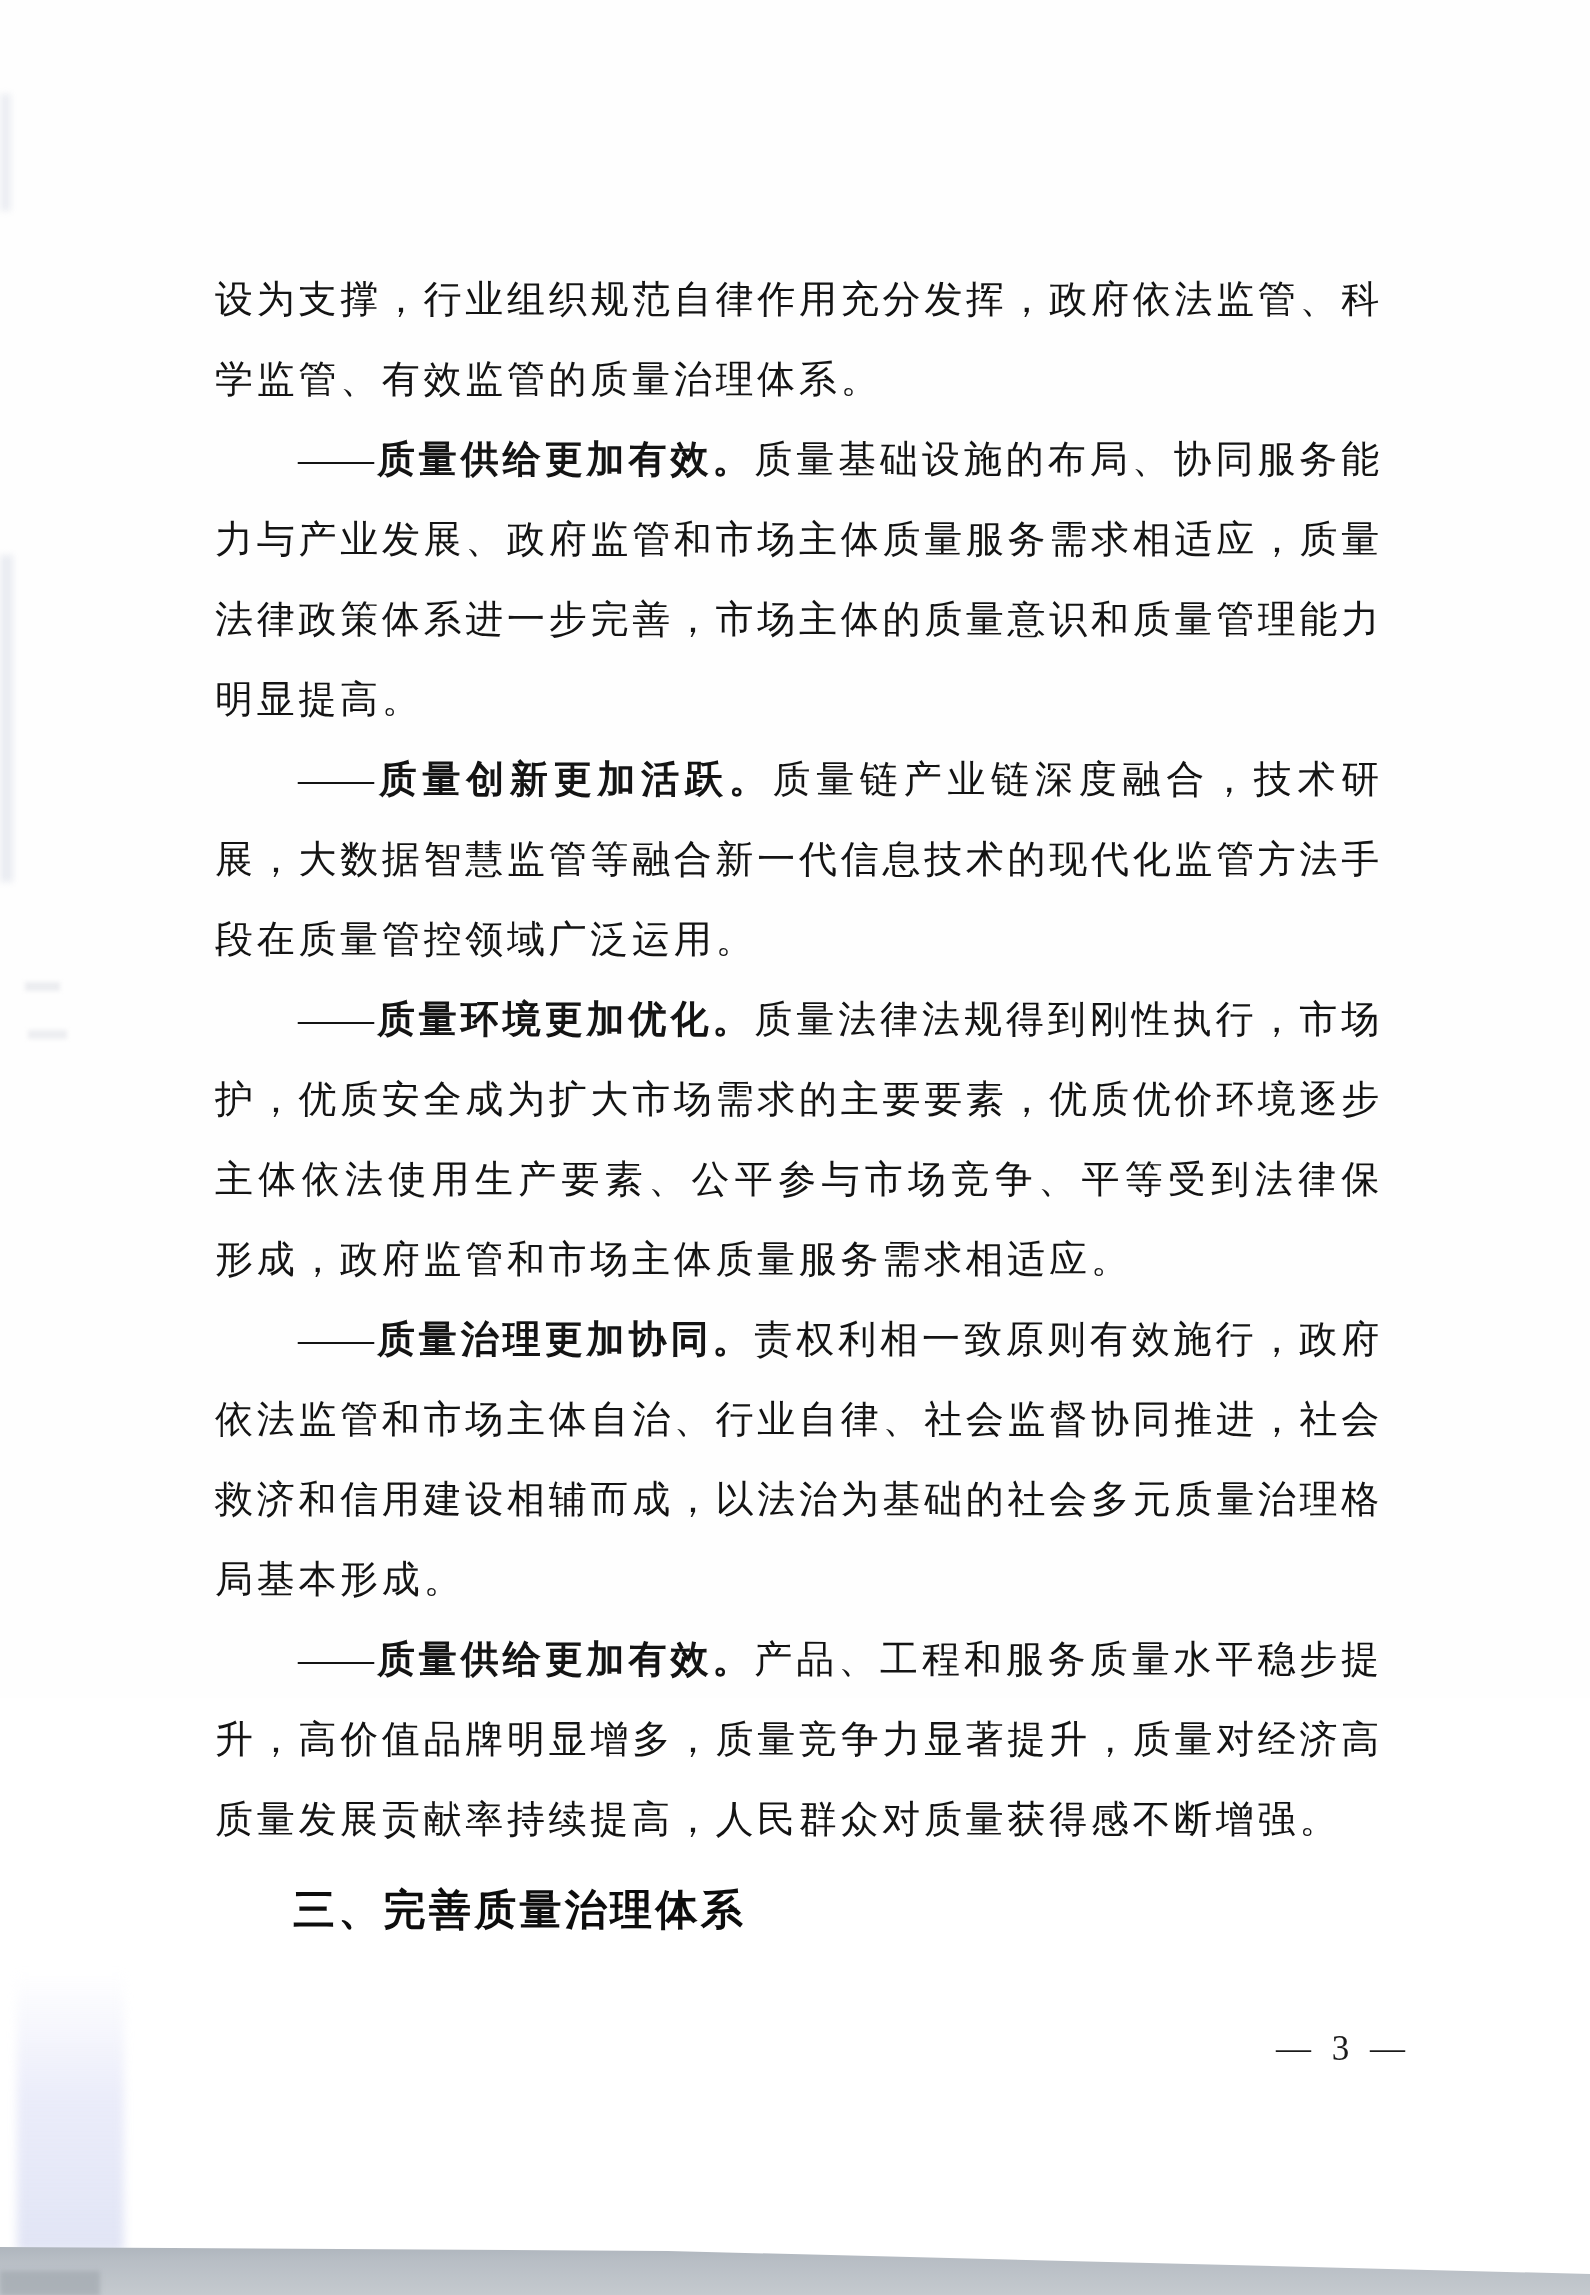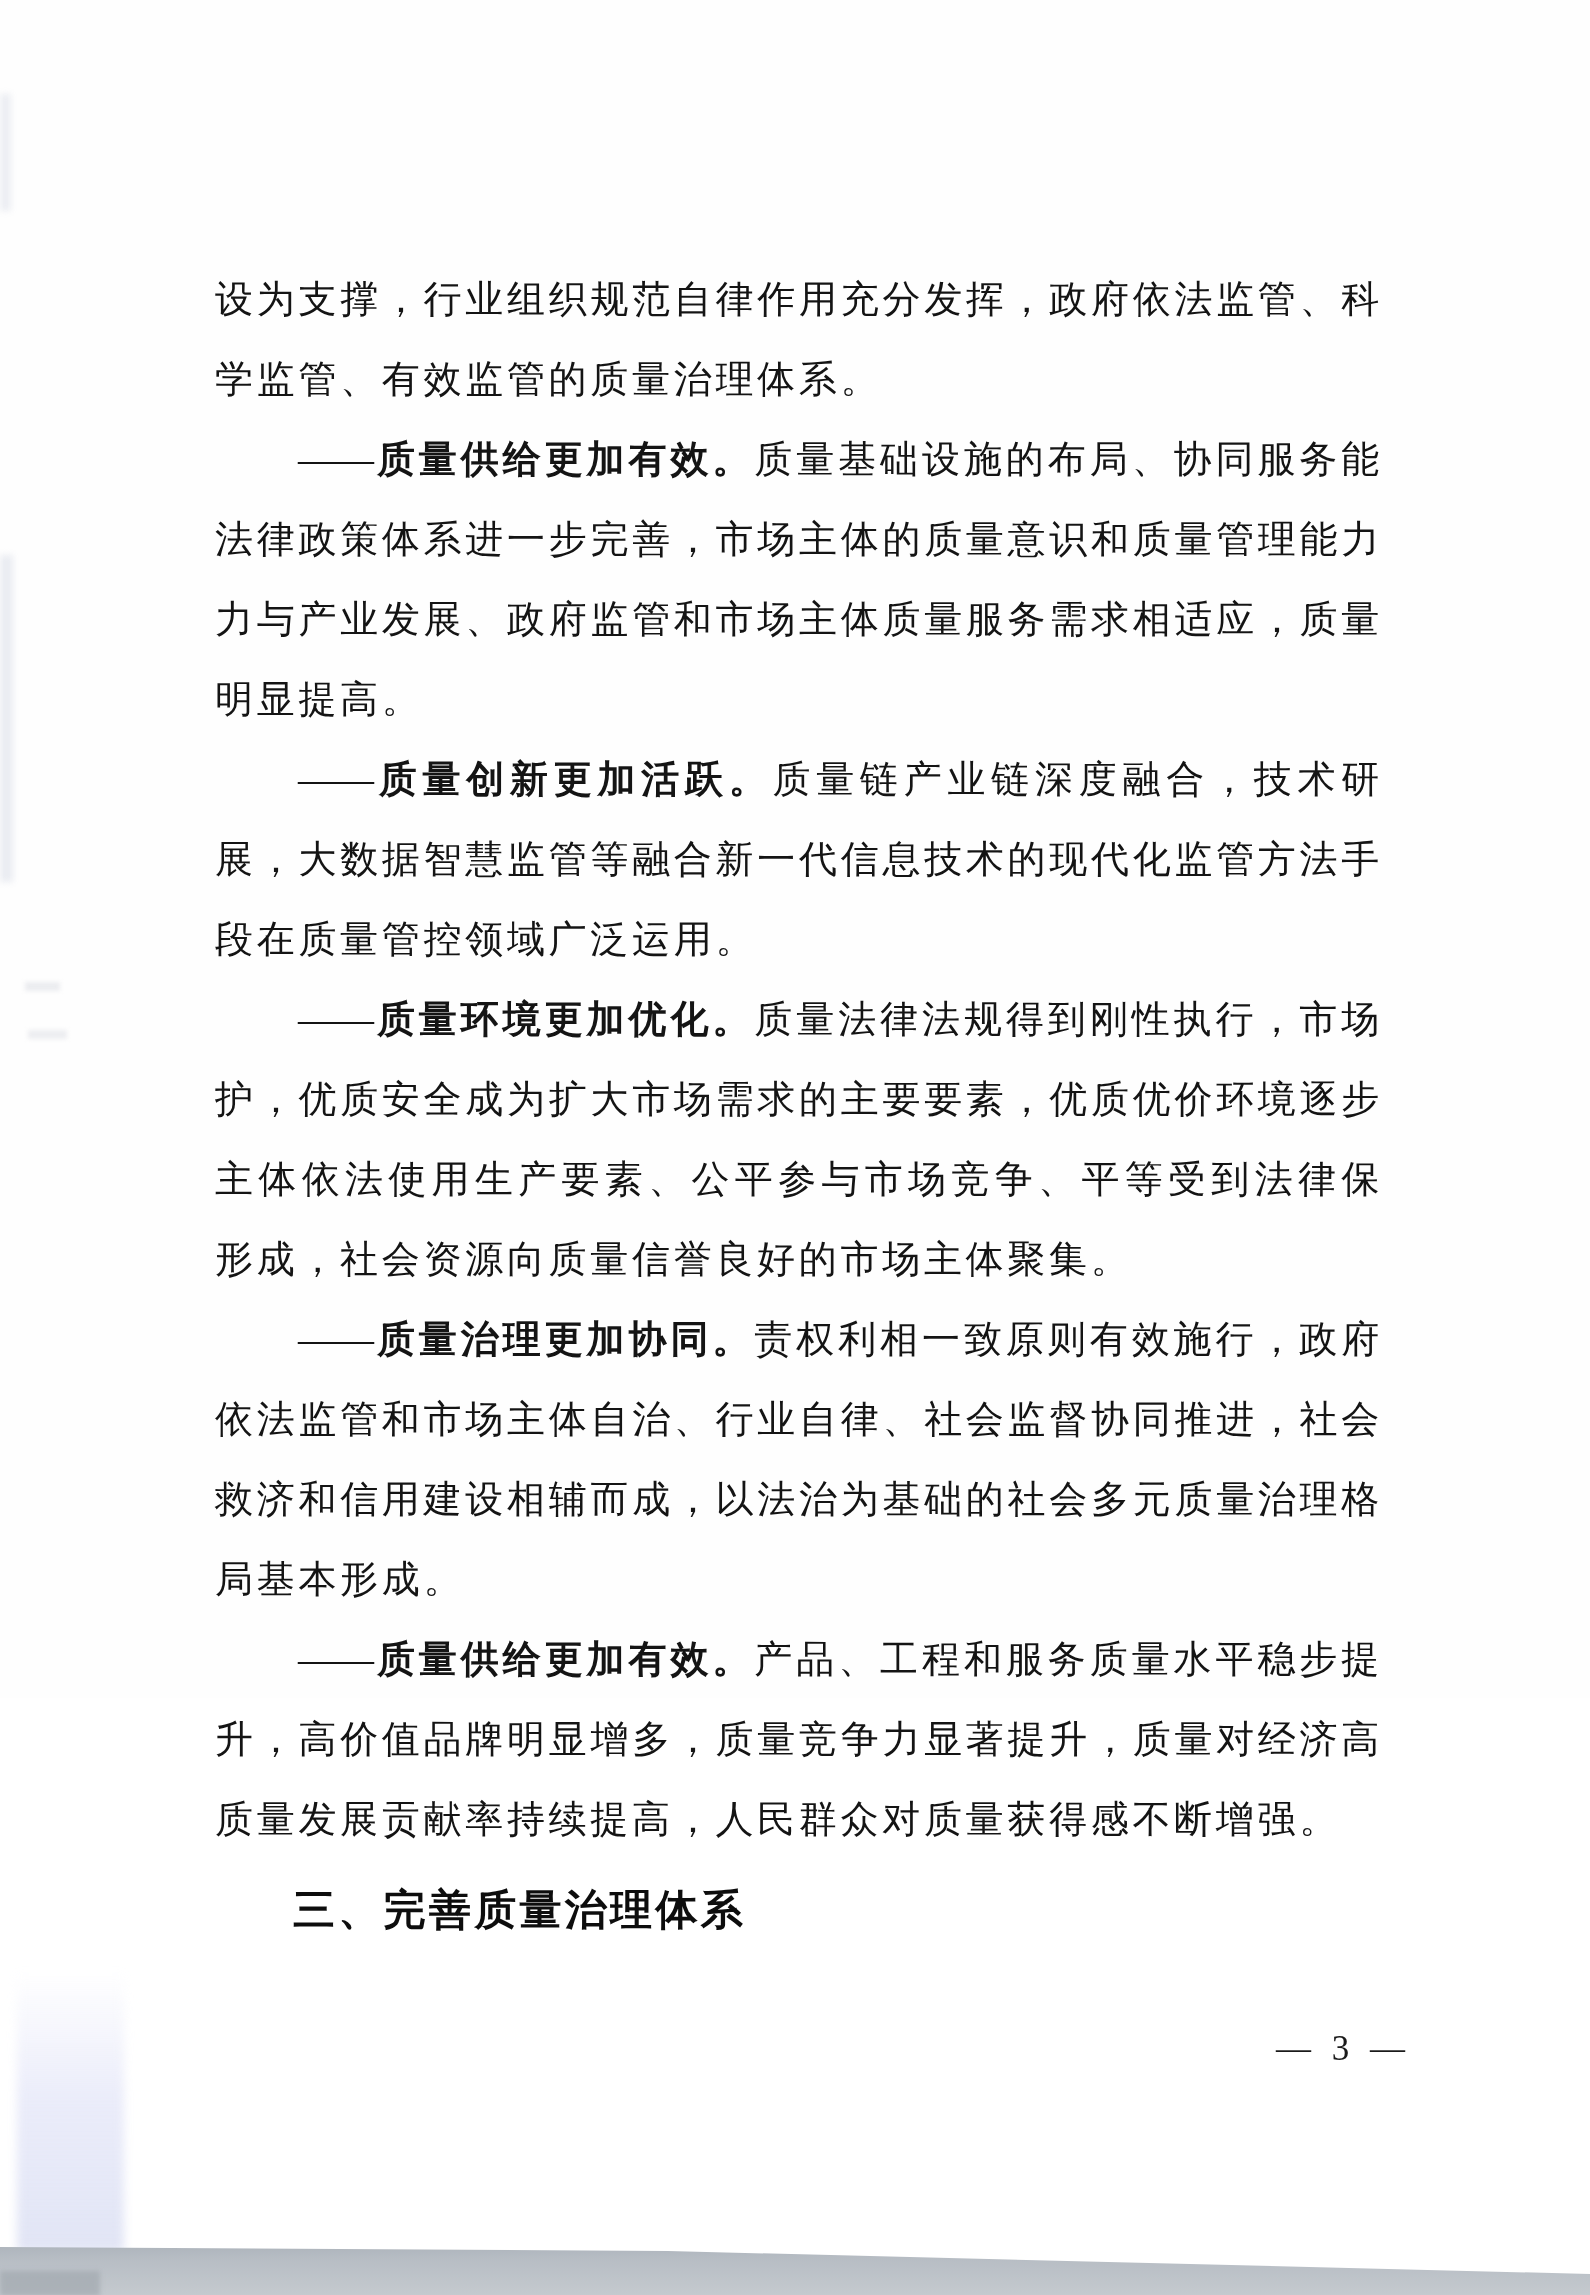--- a/index.html
+++ b/index.html
@@ -124,30 +124,30 @@
   <div class="artifact edge-sliver-mid"></div>
   <div class="artifact small-mark-1"></div>
   <div class="artifact small-mark-2"></div>
   <div class="artifact blue-streak"></div>
 
   <div class="textblock">
     <div id="lines">
         <div class="line justify"><span>设为支撑，行业组织规范自律作用充分发挥，政府依法监管、科</span></div>
         <div class="line"><span>学监管、有效监管的质量治理体系。</span></div>
         <div class="line justify indented"><span class="dash">——</span><span class="lead">质量供给更加有效。</span><span>质量基础设施的布局、协同服务能</span></div>
+        <div class="line justify"><span>力与产业发展、政府监管和市场主体质量服务需求相适应，质量</span></div>
         <div class="line justify"><span>法律政策体系进一步完善，市场主体的质量意识和质量管理能力</span></div>
-        <div class="line justify"><span>力与产业发展、政府监管和市场主体质量服务需求相适应，质量</span></div>
         <div class="line"><span>明显提高。</span></div>
         <div class="line justify indented"><span class="dash">——</span><span class="lead">质量创新更加活跃。</span><span>质量链产业链深度融合，技术研</span></div>
         <div class="line justify"><span>展，大数据智慧监管等融合新一代信息技术的现代化监管方法手</span></div>
         <div class="line"><span>段在质量管控领域广泛运用。</span></div>
         <div class="line justify indented"><span class="dash">——</span><span class="lead">质量环境更加优化。</span><span>质量法律法规得到刚性执行，市场</span></div>
         <div class="line justify"><span>护，优质安全成为扩大市场需求的主要要素，优质优价环境逐步</span></div>
         <div class="line justify"><span>主体依法使用生产要素、公平参与市场竞争、平等受到法律保</span></div>
-        <div class="line"><span>形成，社会资源向质量信誉良好的市场主体聚集。</span></div>
+        <div class="line"><span>形成，政府监管和市场主体质量服务需求相适应。</span></div>
         <div class="line justify indented"><span class="dash">——</span><span class="lead">质量治理更加协同。</span><span>责权利相一致原则有效施行，政府</span></div>
         <div class="line justify"><span>依法监管和市场主体自治、行业自律、社会监督协同推进，社会</span></div>
         <div class="line justify"><span>救济和信用建设相辅而成，以法治为基础的社会多元质量治理格</span></div>
         <div class="line"><span>局基本形成。</span></div>
         <div class="line justify indented"><span class="dash">——</span><span class="lead">质量供给更加有效。</span><span>产品、工程和服务质量水平稳步提</span></div>
         <div class="line justify"><span>升，高价值品牌明显增多，质量竞争力显著提升，质量对经济高</span></div>
         <div class="line"><span>质量发展贡献率持续提高，人民群众对质量获得感不断增强。</span></div>
       </div>
     <div class="doc-heading">三、完善质量治理体系</div>
   </div>

